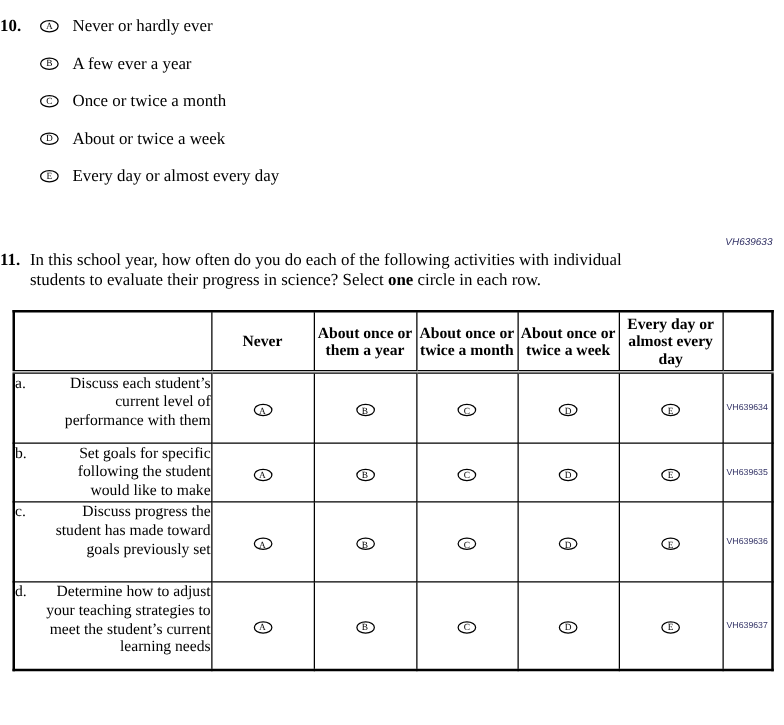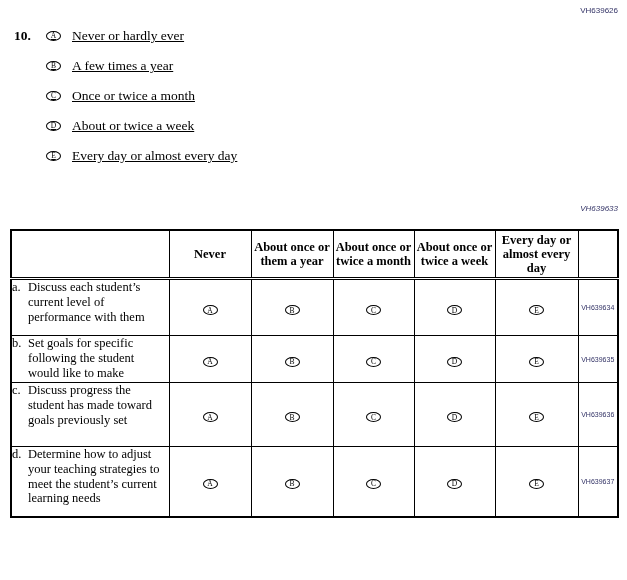--- a/index.html
+++ b/index.html
@@ -21,23 +21,21 @@
     color: #333366;
     text-align: right;
     padding-right: 9px;
     letter-spacing: 0px;
   }
   .code-top { padding-top: 6px; }
   .code-q11 { margin-top: 40px; font-style: italic; }
 
   .question {
     position: relative;
-    margin-left: 14px;
     margin-right: 20px;
-    text-decoration: underline;
   }
   .q10 { margin-top: 7px; }
   .q11 { margin-top: 2px; }
   .q-number {
     position: absolute;
     left: 0;
     top: 0;
     font-weight: bold;
     font-size: 13.5px;
   }
@@ -102,21 +100,21 @@
     padding: 2px 1px;
   }
   td.label-cell {
     vertical-align: top;
     padding: 3px 3px 3px 3px;
     font-size: 12.5px;
     line-height: 1.18;
   }
   .label-wrap { display: flex; }
   .row-letter { width: 16px; flex: 0 0 auto; }
-  .row-label { flex: 1; }
+  .row-label { flex: 1; text-align: right; }
   td.bubble-cell {
     text-align: center;
     vertical-align: middle;
   }
   td.code-cell {
     text-align: center;
     vertical-align: middle;
     font-family: "Liberation Sans", "DejaVu Sans", sans-serif;
     font-size: 7px;
     color: #333366;
@@ -125,33 +123,32 @@
   tr.r-a td { height: 57px; }
   tr.r-b td { height: 47px; }
   tr.r-c td { height: 64px; }
   tr.r-d td { height: 70px; }
 </style>
 </head>
 <body>
 
 <div>
 
-  <div class="item-code code-top">VH639626</div>
 
   <div class="question q10">
     <span class="q-number">10.</span>
     <div class="options" id="q10-options">
   <div class="option-row">
     <span class="bubble">A</span>
     <span class="option-label">Never or hardly ever</span>
   </div>
 
   <div class="option-row">
     <span class="bubble">B</span>
-    <span class="option-label">A few times a year</span>
+    <span class="option-label">A few ever a year</span>
   </div>
 
   <div class="option-row">
     <span class="bubble">C</span>
     <span class="option-label">Once or twice a month</span>
   </div>
 
   <div class="option-row">
     <span class="bubble">D</span>
     <span class="option-label">About or twice a week</span>
@@ -159,20 +156,24 @@
 
   <div class="option-row">
     <span class="bubble">E</span>
     <span class="option-label">Every day or almost every day</span>
   </div>
 </div>
   </div>
 
   <div class="item-code code-q11">VH639633</div>
 
+  <div class="question q11">
+    <span class="q-number">11.</span>
+    <div class="q-text"><span>In this school year, how often do you do each of the following activities with individual students to evaluate their progress in science? Select </span><b>one</b><span> circle in each row.</span></div>
+  </div>
 
   <table class="matrix">
     <colgroup>
       <col style="width:158px">
       <col style="width:82px">
       <col style="width:82px">
       <col style="width:81px">
       <col style="width:81px">
       <col style="width:83px">
       <col style="width:40px">

